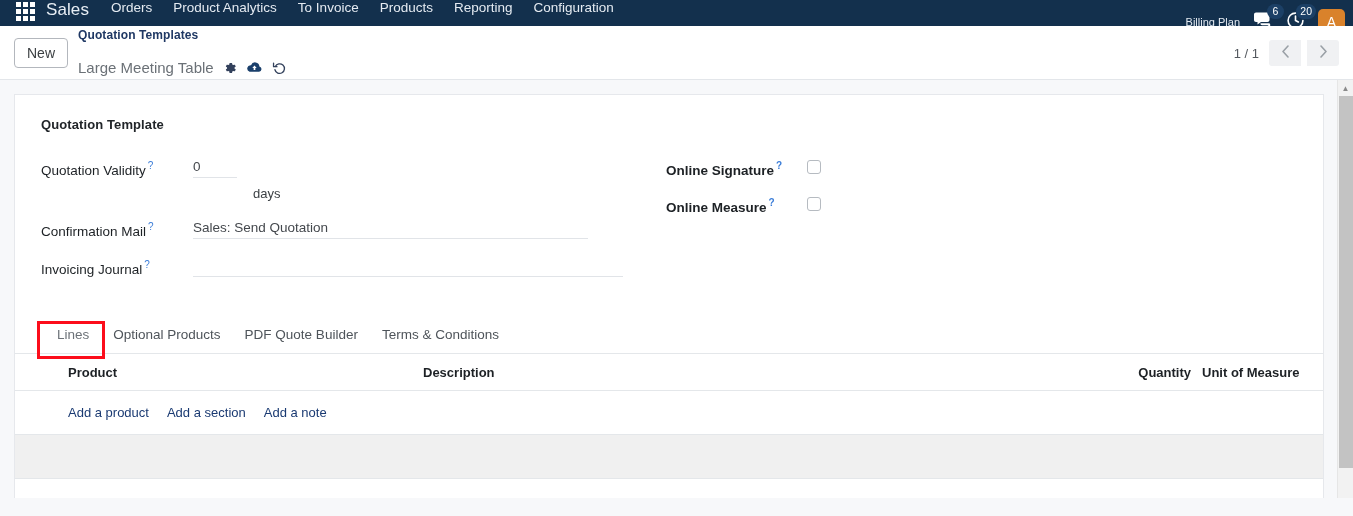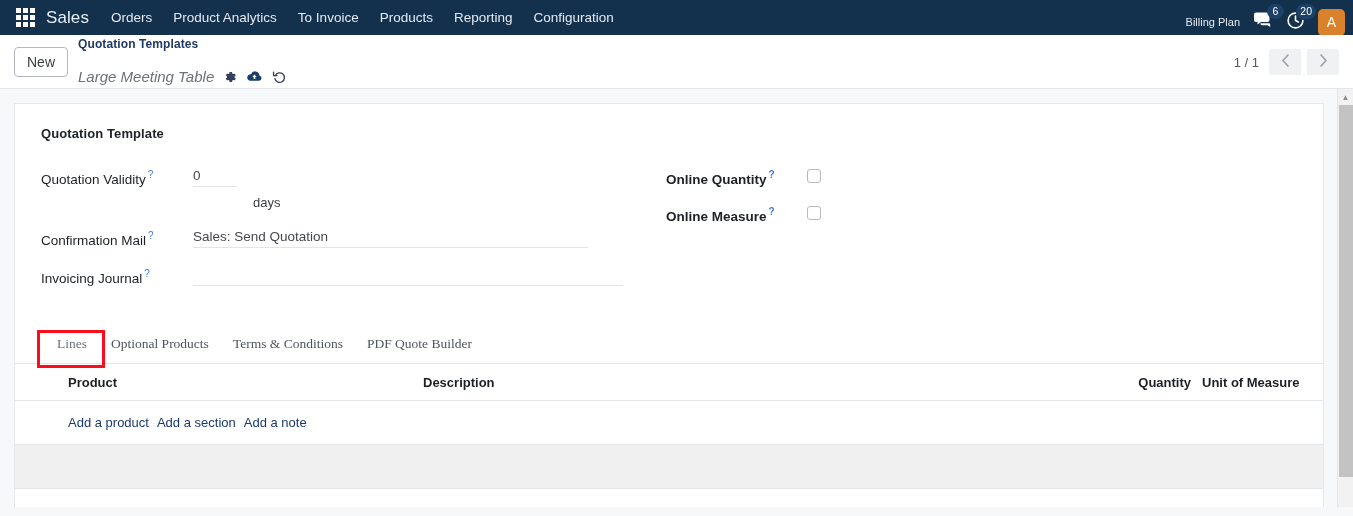--- a/index.html
+++ b/index.html
@@ -5,24 +5,23 @@
   * { box-sizing: border-box; margin: 0; padding: 0; }
   html, body {
     width: 1353px; height: 516px;
     font-family: "Liberation Sans", sans-serif;
     background: #f7f8fa;
     overflow: hidden;
   }
 
   
   .navbar {
-    height: 35px;
+    height: 26px;
     background: #13304d;
     display: flex;
-    align-items: center;
     padding: 0 10px 0 8px;
     color: #ffffff;
     position: relative;
   }
   .apps-grid {
     width: 22px; height: 22px;
     display: grid;
     grid-template-columns: repeat(3, 5px);
     grid-template-rows: repeat(3, 5px);
     gap: 2px;
@@ -102,21 +101,21 @@
   }
   .breadcrumb-wrap { display: flex; flex-direction: column; justify-content: center; gap: 16px; }
   .bc-parent {
     font-size: 12px;
     color: #1f3864;
     font-weight: bold;
     cursor: pointer;
     line-height: 15px;
     letter-spacing: .1px;
   }
-  .bc-row { display: flex; align-items: center; gap: 9px; line-height: 18px; font-style: italic; }
+  .bc-row { display: flex; align-items: center; gap: 9px; line-height: 18px; }
   .bc-current { font-size: 15px; color: #6b7177; }
   .bc-icon { color: #33415c; display: flex; align-items: center; cursor: pointer; }
   .pager {
     position: absolute;
     right: 14px; top: 0; height: 54px;
     display: flex; align-items: center; gap: 6px;
   }
   .pager-count { font-size: 13px; color: #54595f; margin-right: 4px; }
   .pager-btn {
     width: 32px; height: 26px;
@@ -226,21 +225,20 @@
     margin-right: -26px;
     padding-left: 26px;
   }
   .tab {
     font-size: 13.5px;
     color: #4e545a;
     padding: 10px 8px 11px 16px;
     cursor: pointer;
     white-space: nowrap;
     background: transparent;
-    font-family: Liberation Serif, serif;
   }
   .tab.active { color: #6c7278; }
   .tab-highlight {
     position: absolute;
     left: 22px; top: 4px;
     width: 68px; height: 38px;
     border: 3px solid #fc0d1b;
     pointer-events: none;
   }
 
@@ -257,21 +255,21 @@
     color: #1d2125;
     font-weight: bold;
   }
   .th-product { width: 394px; padding-left: 39px; }
   .th-desc { flex: 1; }
   .th-qty { width: 74px; text-align: right; }
   .th-uom { width: 118px; padding-left: 11px; }
 
   .lt-links {
     display: flex;
-    gap: 8px;
+    gap: 18px;
     padding: 14px 14px 14px 53px;
     border-bottom: 1px solid #e4e7ea;
   }
   .lt-link {
     font-size: 13px;
     color: #1a3a72;
     cursor: pointer;
   }
   .lt-footer {
     height: 44px;
@@ -433,41 +431,41 @@
           </div>
           <input class="finput wide" type="text" value="" style="">
         </div>
 
       </div>
 
       <div class="col-right">
 
         <div class="frow-right">
           <div class="flabel-right">
-            <span>Online Quantity</span><span class="qmark">?</span>
+            <span>Online Signature</span><span class="qmark">?</span>
           </div>
           <div class="cbox"></div>
         </div>
 
         <div class="frow-right">
           <div class="flabel-right">
             <span>Online Measure</span><span class="qmark">?</span>
           </div>
           <div class="cbox"></div>
         </div>
 
       </div>
     </div>
 
     
     <div class="tabs">
       <div class="tab active">Lines</div>
       <div class="tab">Optional Products</div>
+      <div class="tab">PDF Quote Builder</div>
       <div class="tab">Terms &amp; Conditions</div>
-      <div class="tab">PDF Quote Builder</div>
       <div class="tab-highlight"></div>
     </div>
 
     
     <div class="lines-table">
       <div class="lt-head">
         <div class="th-product">Product</div>
         <div class="th-desc">Description</div>
         <div class="th-qty">Quantity</div>
         <div class="th-uom">Unit of Measure</div>

